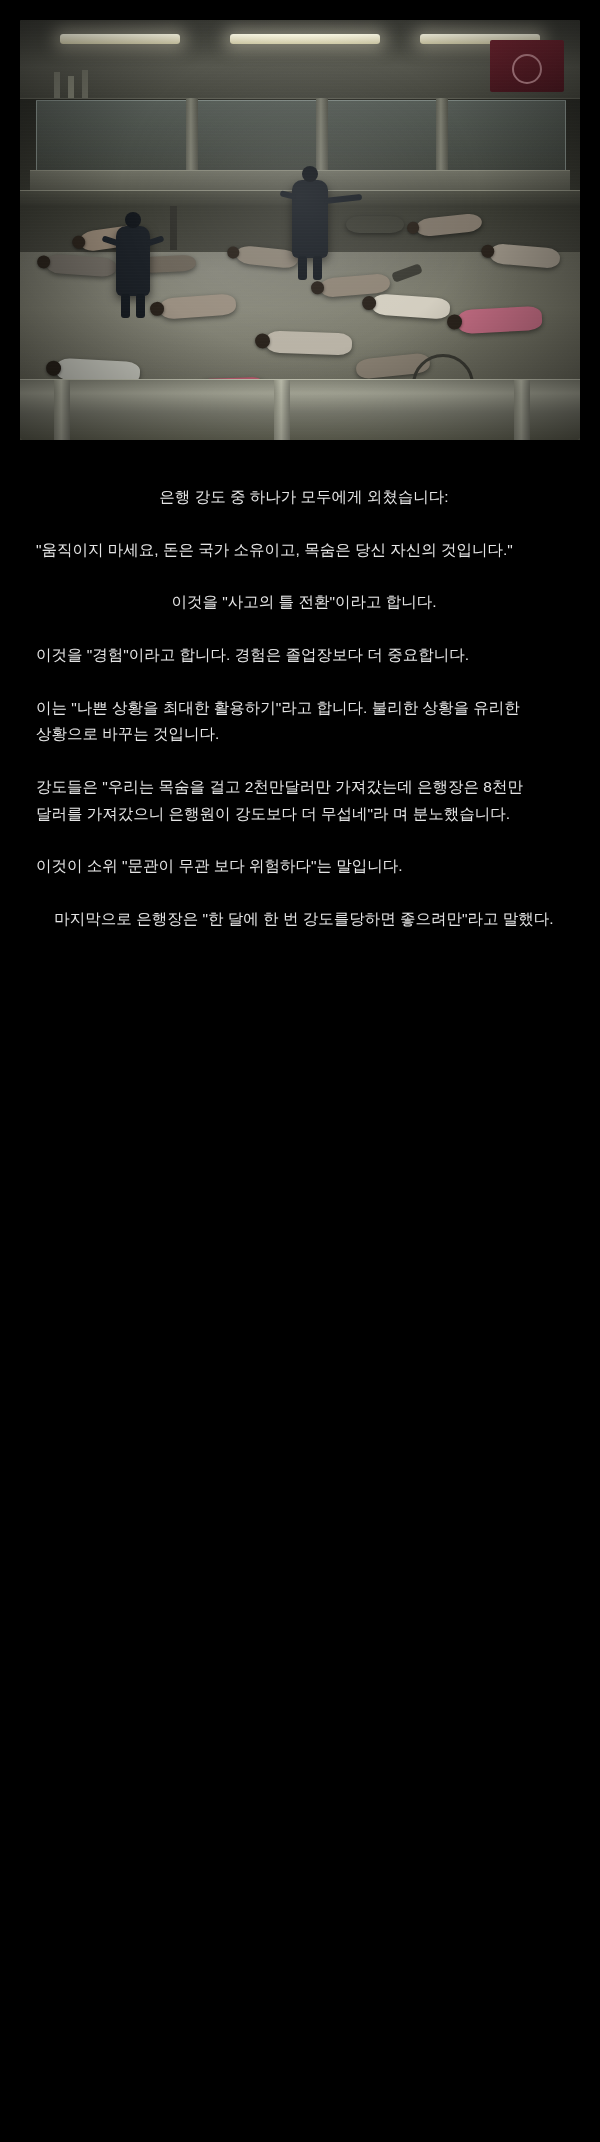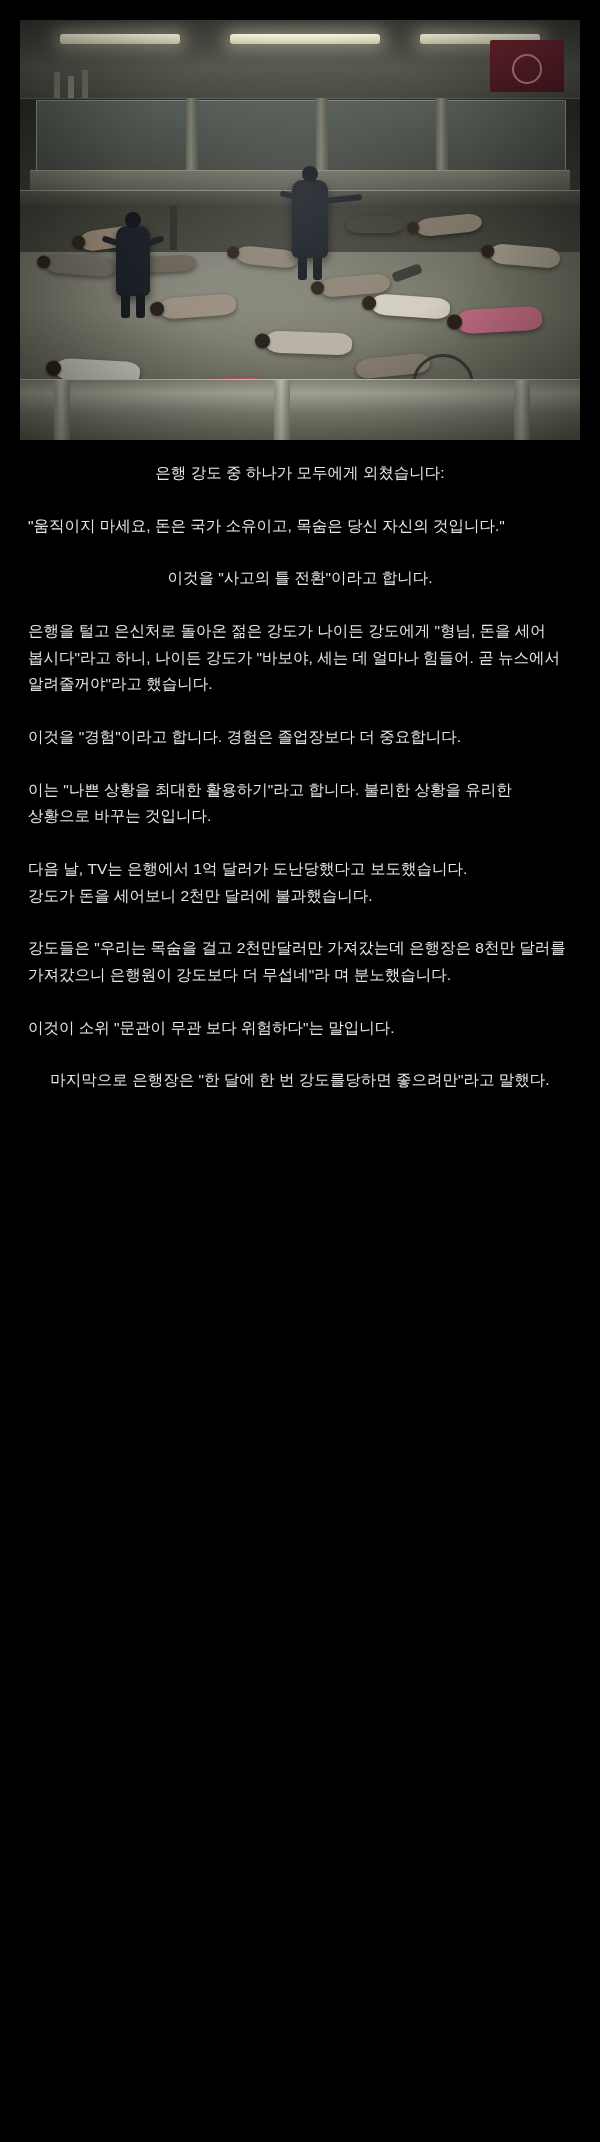--- a/index.html
+++ b/index.html
@@ -124,22 +124,23 @@
   }
   .robber .r-arm {
     position:absolute; top:12px; height:6px; background:#1b2026; border-radius:3px;
   }
   .robber .r-leg {
     position:absolute; bottom:-22px; width:9px; height:24px; background:#171c22; border-radius:3px;
   }
 
   
   .body-text {
-    padding: 20px 28px 40px 28px;
+    padding: 44px 28px 40px 28px;
     box-sizing: border-box;
+    margin-left: 8px;
   }
   .para {
     font-size: 15.5px;
     line-height: 1.72;
     color: #e6e6e6;
     margin: 0 0 26px 0;
     word-break: keep-all;
   }
   .para.center { text-align: center; }
   .para:last-child { margin-bottom: 0; }
@@ -249,23 +250,20 @@
 
       <div class="grain"></div>
       <div class="vignette"></div>
     </div>
   </div>
 
   <div class="body-text">
     <p class="para center">은행 강도 중 하나가 모두에게 외쳤습니다:</p>
     <p class="para">"움직이지 마세요, 돈은 국가 소유이고, 목숨은 당신 자신의 것입니다."</p>
     <p class="para center">이것을 "사고의 틀 전환"이라고 합니다.</p>
-    <p class="para">은행을 털고 은신처로 돌아온 젊은 강도가 나이든 강도에게 "형님, 돈을 세어 봅시다"라고 하니, 나이든 강도가 "바보야, 세는 데 얼마나 힘들어. 곧 뉴스에서 알려줄꺼야"라고 했습니다.</p>
     <p class="para">이것을 "경험"이라고 합니다. 경험은 졸업장보다 더 중요합니다.</p>
     <p class="para">이는 "나쁜 상황을 최대한 활용하기"라고 합니다. 불리한 상황을 유리한 상황으로 바꾸는 것입니다.</p>
-    <p class="para" style="white-space:pre-line;">다음 날, TV는 은행에서 1억 달러가 도난당했다고 보도했습니다.
-강도가 돈을 세어보니 2천만 달러에 불과했습니다.</p>
     <p class="para">강도들은 "우리는 목숨을 걸고 2천만달러만 가져갔는데 은행장은 8천만 달러를 가져갔으니 은행원이 강도보다 더 무섭네"라 며 분노했습니다.</p>
     <p class="para">이것이 소위 "문관이 무관 보다 위험하다"는 말입니다.</p>
     <p class="para center">마지막으로 은행장은 "한 달에 한 번 강도를당하면 좋으려만"라고 말했다.</p>
   </div>
 
 </div>
 
 </body></html>

